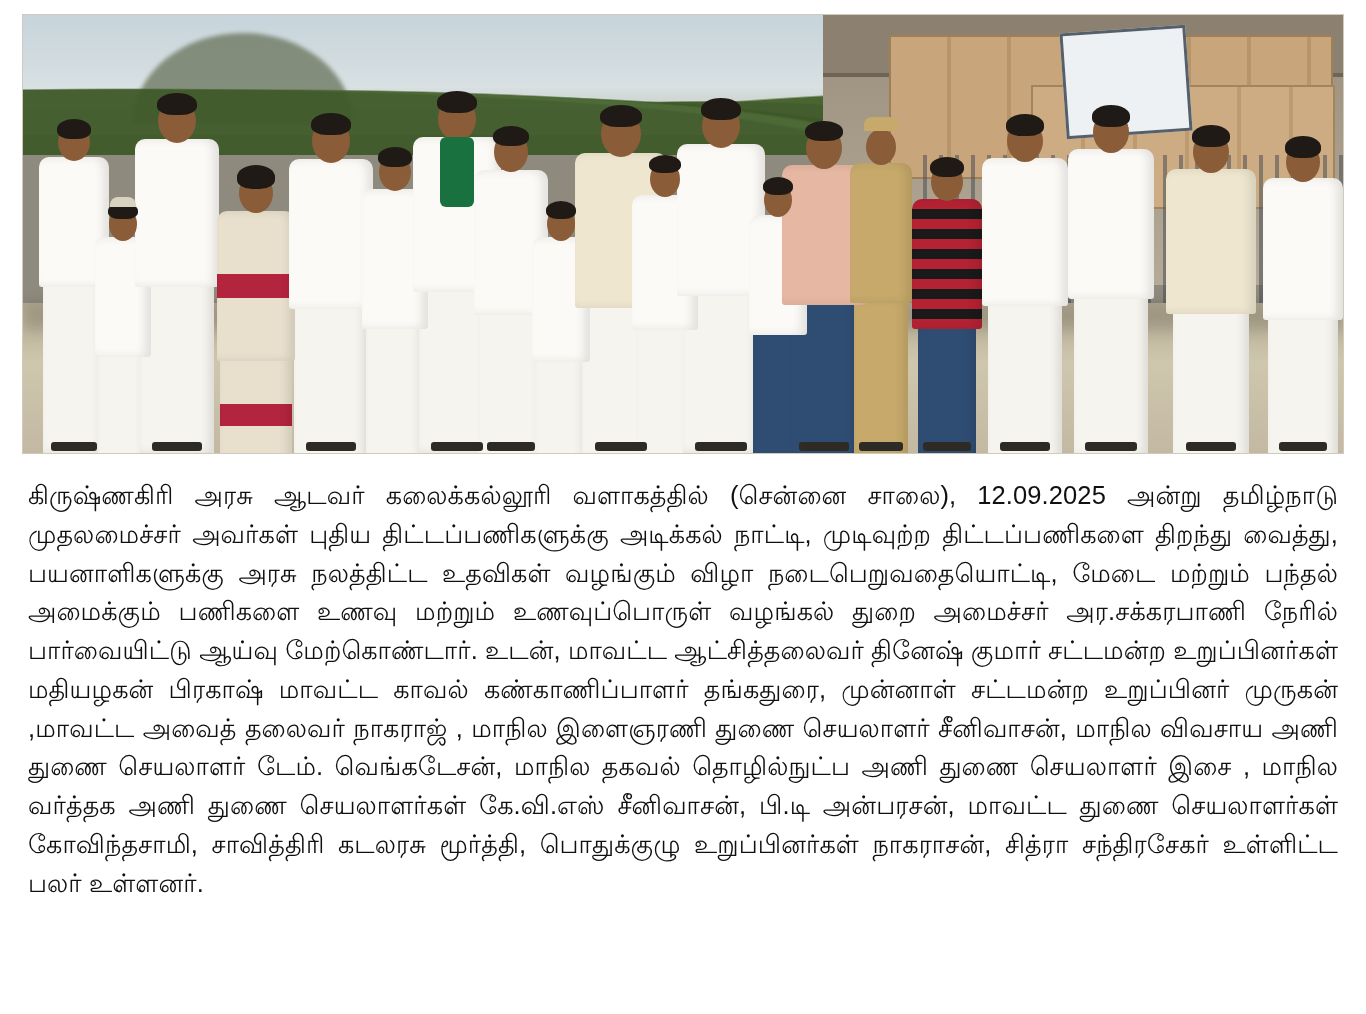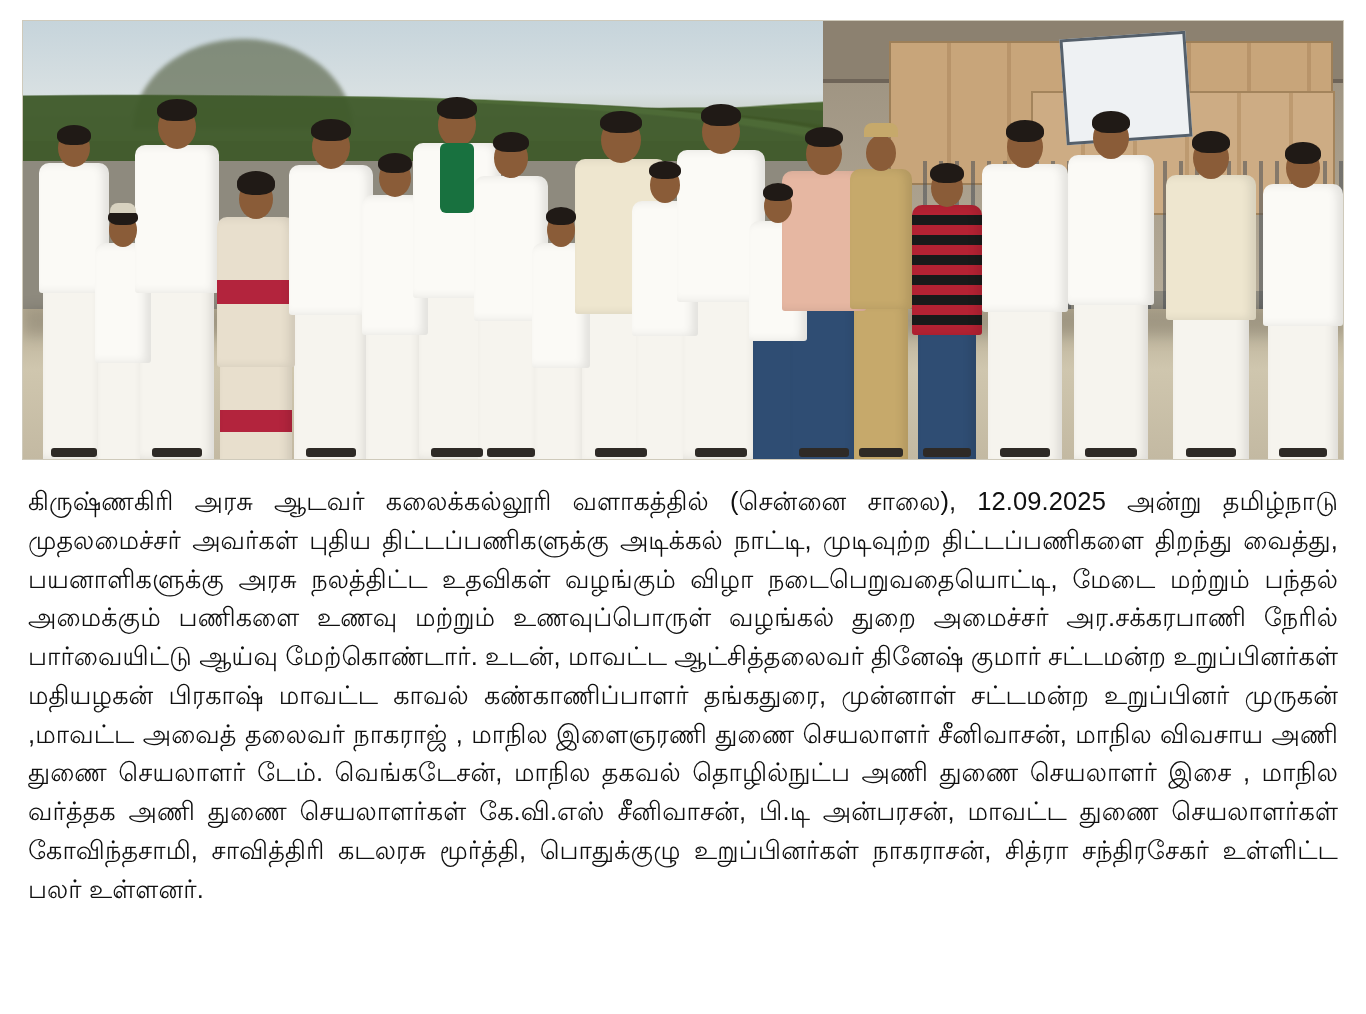--- a/index.html
+++ b/index.html
@@ -12,21 +12,21 @@
     height: 1014px;
     font-family: "Liberation Sans", sans-serif;
     overflow: hidden;
   }
   .page {
     position: relative;
     width: 1366px;
     height: 1014px;
     background: #ffffff;
     box-sizing: border-box;
-    padding: 20px 22px 10px 22px;
+    padding: 14px 22px 10px 22px;
   }
   .clipping {
     width: 100%;
     height: 100%;
     display: flex;
     flex-direction: column;
   }
   
   .photo {
     position: relative;

